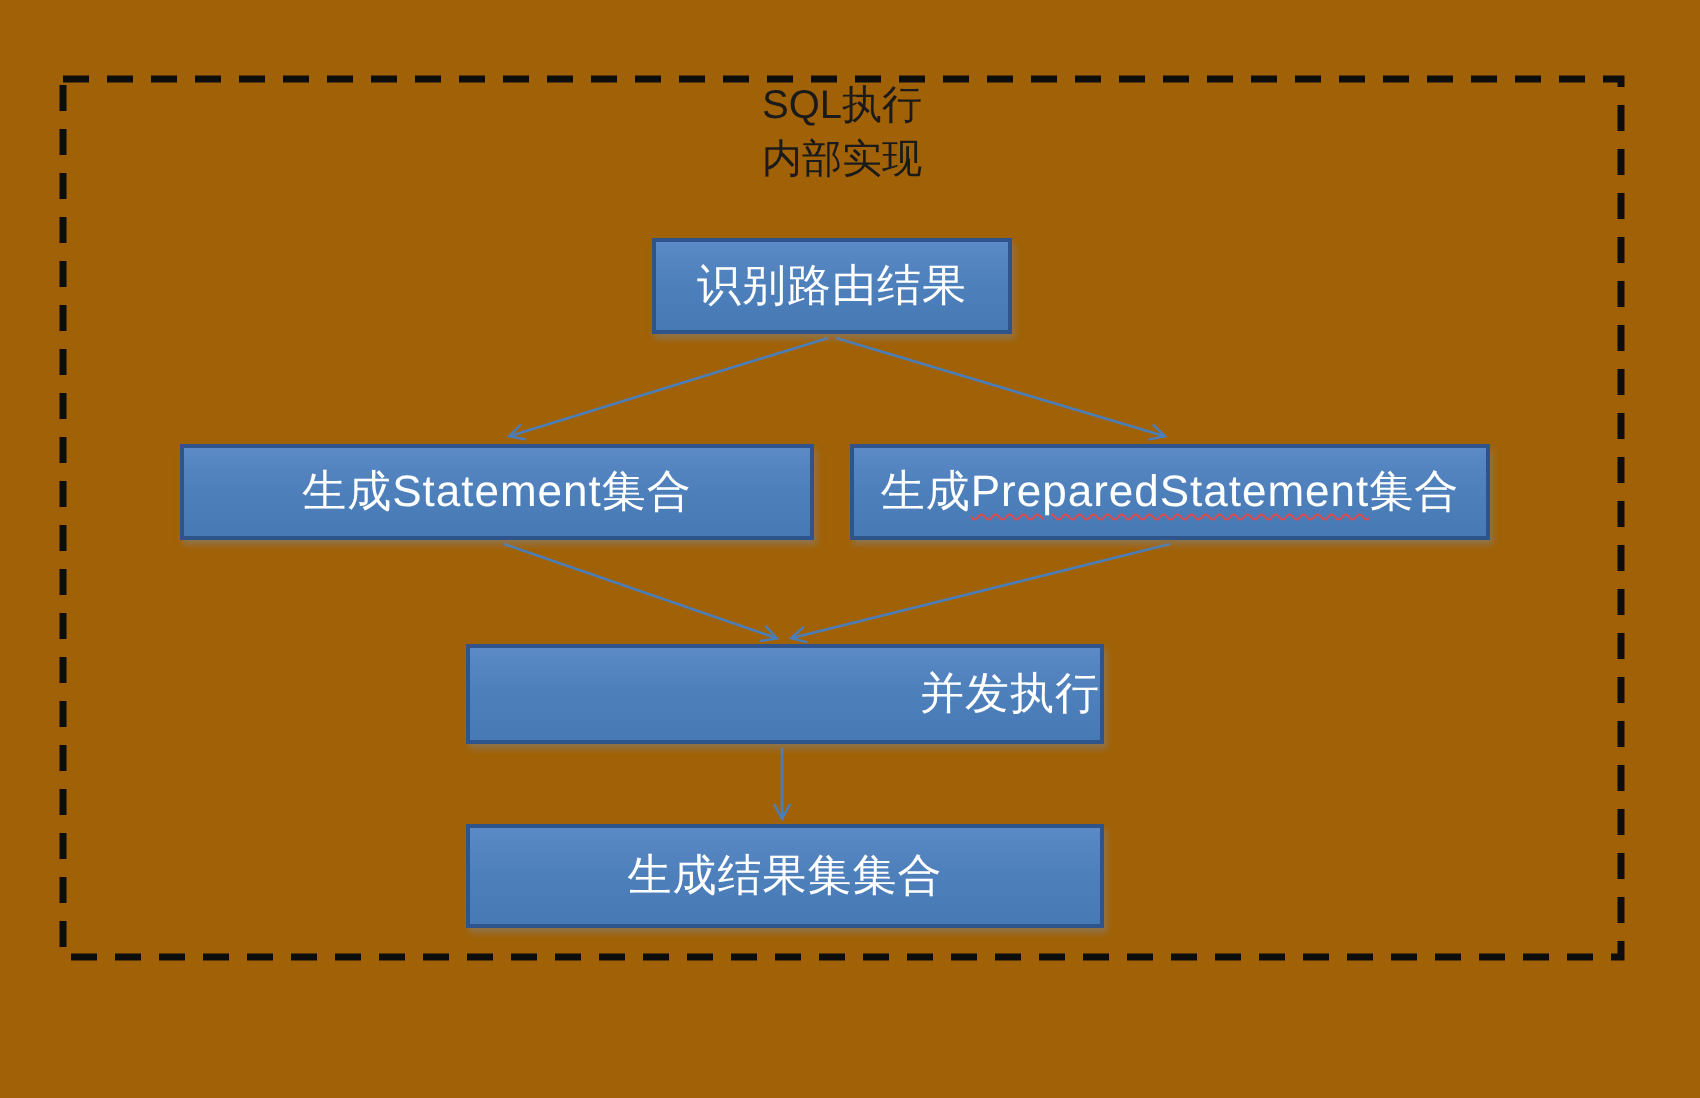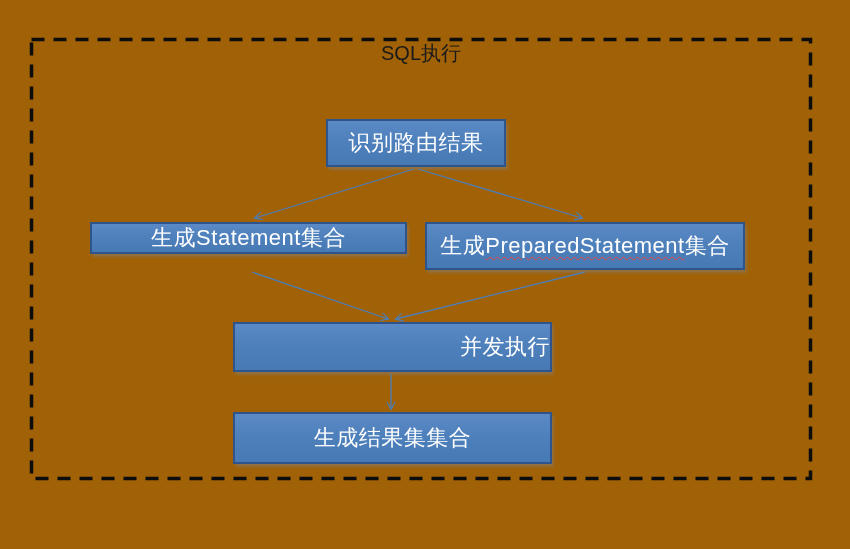--- a/index.html
+++ b/index.html
@@ -43,21 +43,21 @@
     display: flex;
     align-items: center;
     justify-content: center;
     font-size: 22px;
     letter-spacing: 0.5px;
     box-shadow: 1.5px 2.5px 3px rgba(130,130,130,0.55);
     z-index: 1;
     white-space: nowrap;
   }
   .node-identify   { left: 326px; top: 119px; width: 180px; height: 48px; }
-  .node-statement  { left:  90px; top: 222px; width: 317px; height: 32px; }
+  .node-statement  { left:  90px; top: 222px; width: 317px; height: 48px; }
   .node-prepared   { left: 425px; top: 222px; width: 320px; height: 48px; }
   .node-concurrent { left: 233px; top: 322px; width: 319px; height: 50px; justify-content: flex-end; }
   .node-result     { left: 233px; top: 412px; width: 319px; height: 52px; }
   .spellcheck {
     text-decoration: underline wavy #e34949;
     text-decoration-thickness: 1px;
     text-underline-offset: 3px;
     margin-top: 40px;
   }
 </style>
@@ -77,20 +77,21 @@
 
     <line x1="414" y1="169" x2="255" y2="218" stroke="#4A7EBB" stroke-width="1.3" marker-end="url(#openArrow)"></line>
     <line x1="418" y1="169" x2="582" y2="218" stroke="#4A7EBB" stroke-width="1.3" marker-end="url(#openArrow)"></line>
     <line x1="252" y1="272" x2="388" y2="319" stroke="#4A7EBB" stroke-width="1.3" marker-end="url(#openArrow)"></line>
     <line x1="585" y1="272" x2="396" y2="319" stroke="#4A7EBB" stroke-width="1.3" marker-end="url(#openArrow)"></line>
     <line x1="391" y1="374" x2="391" y2="409" stroke="#4A7EBB" stroke-width="1.3" marker-end="url(#openArrow)"></line>
   </svg>
 
   <div class="title-block">
     <div>SQL执行</div>
+    <div>内部实现</div>
   </div>
 
   <div class="flow-node node-identify">
     <span>识别路由结果</span>
   </div>
 
   <div class="flow-node node-statement">
     <span>生成Statement集合</span>
   </div>
 

